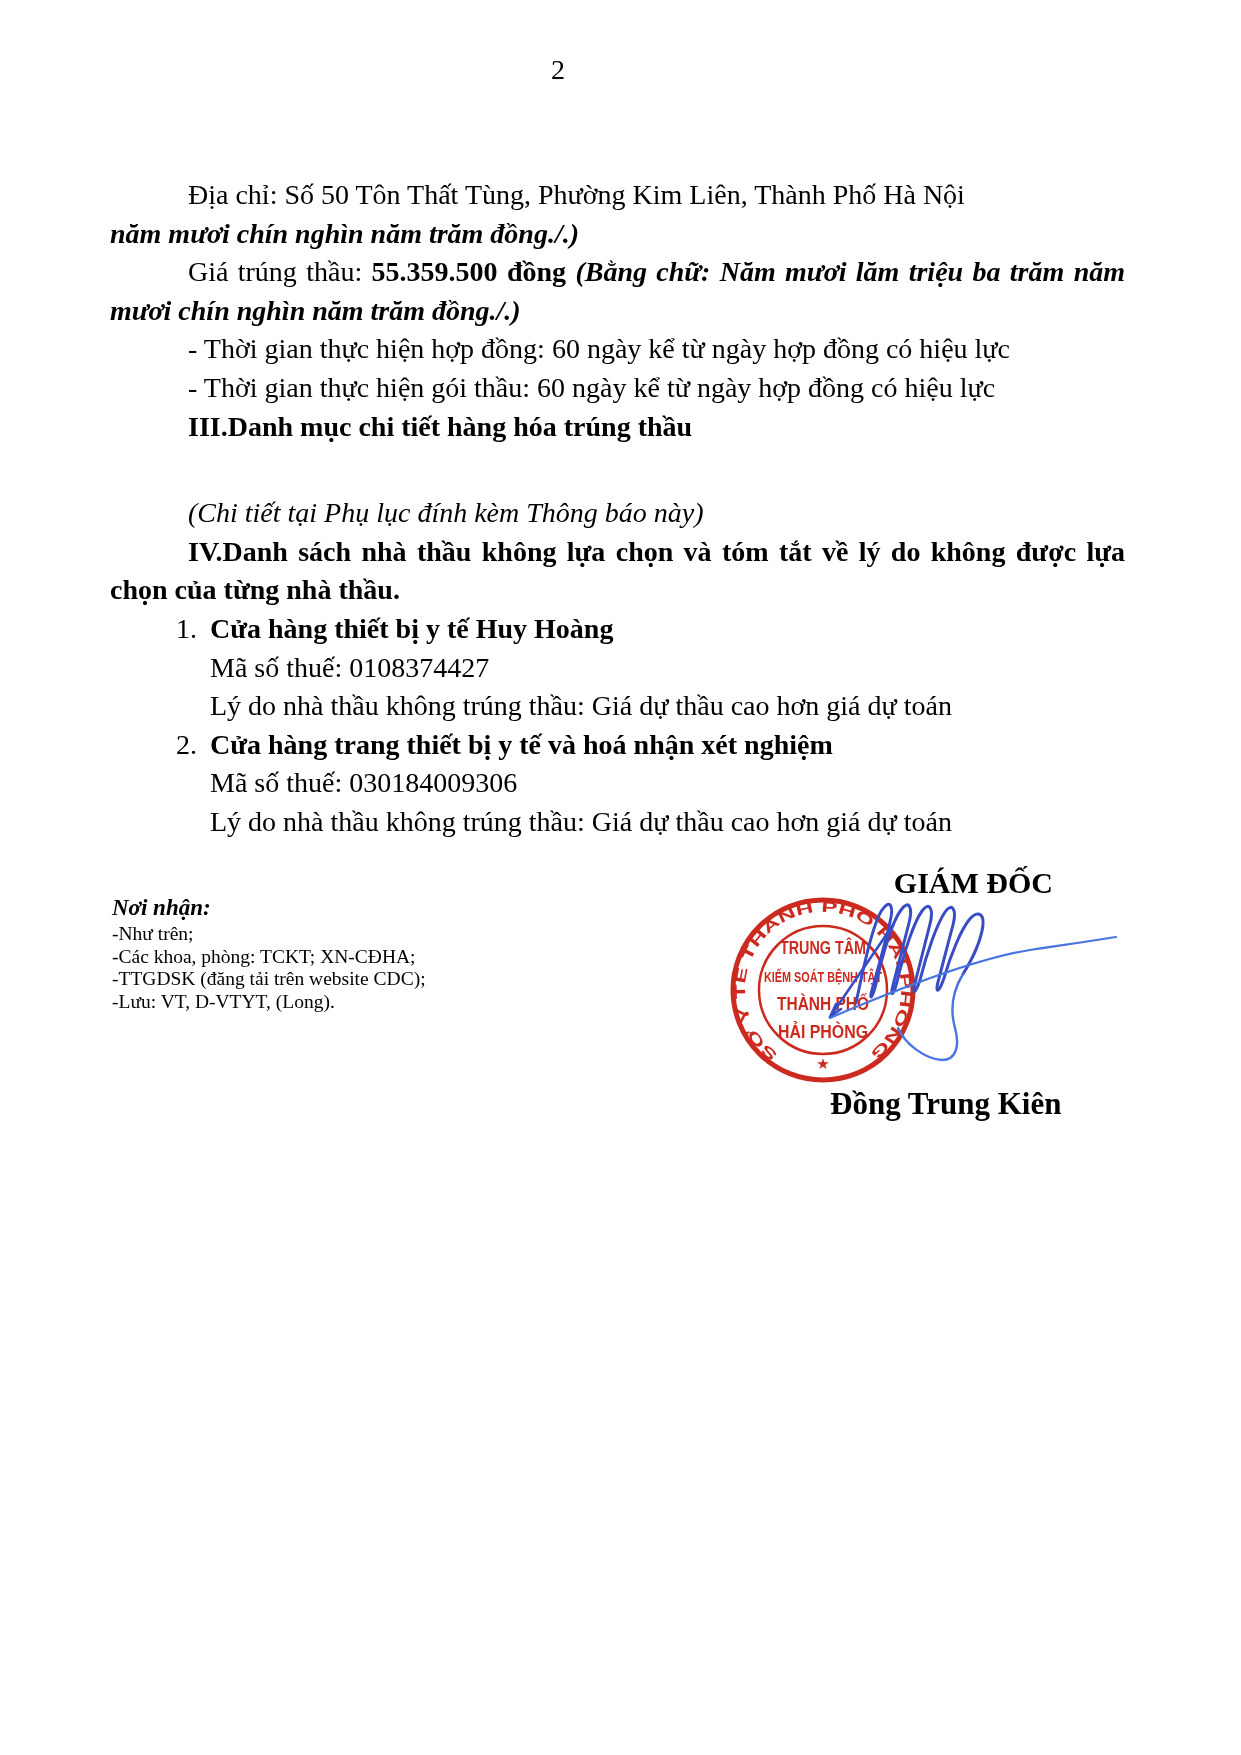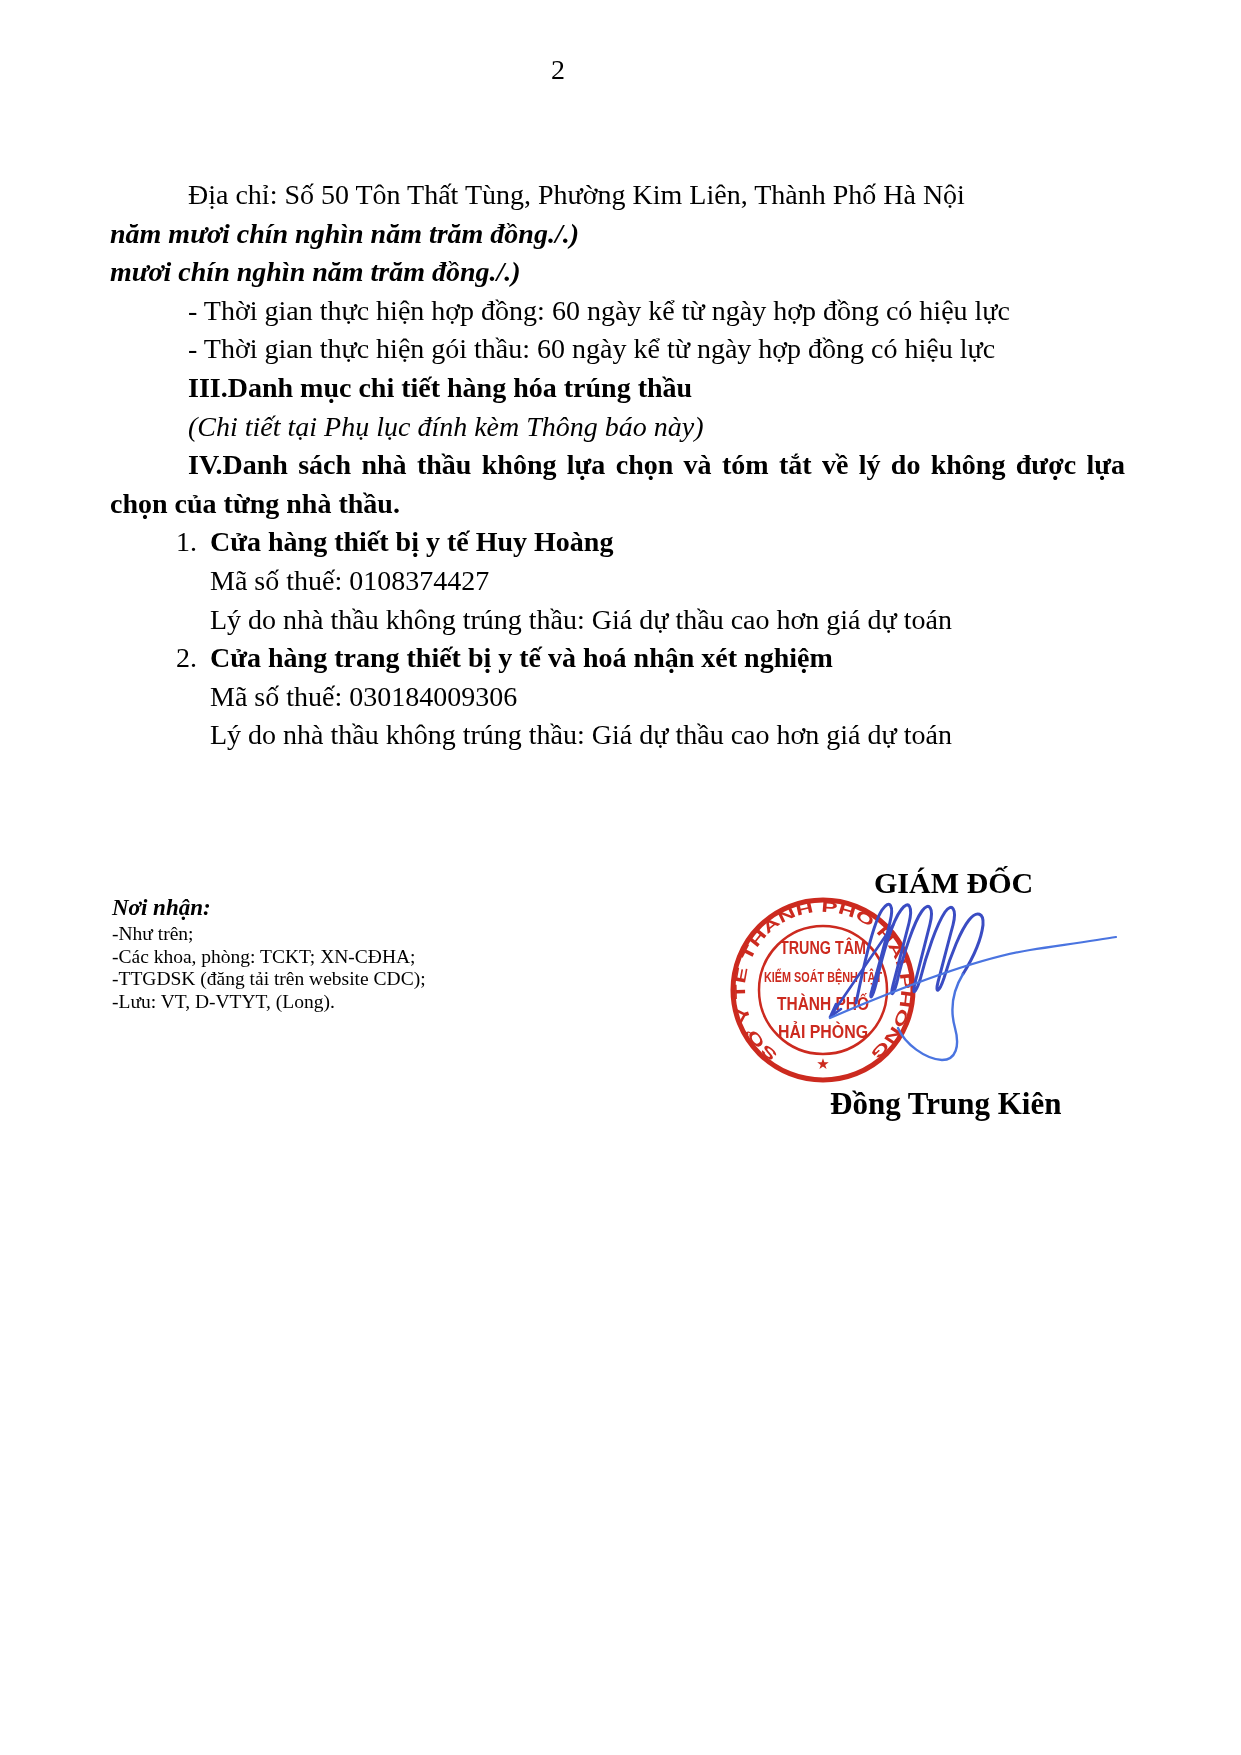--- a/index.html
+++ b/index.html
@@ -27,33 +27,33 @@
     text-align: left;
   }
   .line { white-space: nowrap; }
   .indent { padding-left: 78px; }
   .justlast {
     white-space: normal;
     text-align: justify;
     text-align-last: justify;
   }
   .b  { font-weight: bold; }
-  .i  { font-style: italic; }
+  .i  { font-style: italic; margin-top: 48px; }
   .bi { font-weight: bold; font-style: italic; }
   .bidder-name { position: relative; padding-left: 100px; font-weight: bold; white-space: nowrap; }
   .bidder-num  { position: absolute; left: 66px; font-weight: normal; }
   .bidder-sub  { padding-left: 100px; white-space: nowrap; }
 
   .recipients { position: absolute; left: 112px; top: 869px; }
   .recipients-title { font-size: 23px; font-weight: bold; font-style: italic; line-height: 30px; margin-top: 24px; }
   .recipients-item  { font-size: 19.5px; line-height: 22.5px; }
 
   .director-title {
-    position: absolute; left: 874px; top: 866px; width: 230px;
-    text-align: left; font-weight: bold; font-size: 30px;
+    position: absolute; left: 823px; top: 866px; width: 230px;
+    text-align: right; font-weight: bold; font-size: 30px;
   }
   .director-name {
     position: absolute; left: 830px; top: 1086px; width: 260px;
     font-weight: bold; font-size: 31px;
   }
   .stamp-svg { position: absolute; left: 723px; top: 888px; }
   .sig-svg   { position: absolute; left: 780px; top: 880px; }
   .stamp-text { font-family: "Liberation Sans", "DejaVu Sans", sans-serif; font-weight: bold; }
 </style>
 </head>
@@ -61,20 +61,21 @@
 
 <div class="page">
 
   <div class="pageno">2</div>
 
   <div class="content">
     <div class="line indent">Địa chỉ: Số 50 Tôn Thất Tùng, Phường Kim Liên, Thành Phố Hà Nội</div>
 
     <div class="line bi">năm mươi chín nghìn năm trăm đồng./.)</div>
 
+    <div class="justlast indent"><span>Giá trúng thầu: </span><span class="b">55.359.500 đồng </span><span class="bi">(Bằng chữ: Năm mươi lăm triệu ba trăm năm</span></div>
     <div class="line bi">mươi chín nghìn năm trăm đồng./.)</div>
 
     <div class="line indent">- Thời gian thực hiện hợp đồng: 60 ngày kể từ ngày hợp đồng có hiệu lực</div>
     <div class="line indent">- Thời gian thực hiện gói thầu: 60 ngày kể từ ngày hợp đồng có hiệu lực</div>
 
     <div class="line indent b">III.Danh mục chi tiết hàng hóa trúng thầu</div>
     <div class="line indent i">(Chi tiết tại Phụ lục đính kèm Thông báo này)</div>
 
     <div class="justlast indent b">IV.Danh sách nhà thầu không lựa chọn và tóm tắt về lý do không được lựa</div>
     <div class="line b">chọn của từng nhà thầu.</div>

